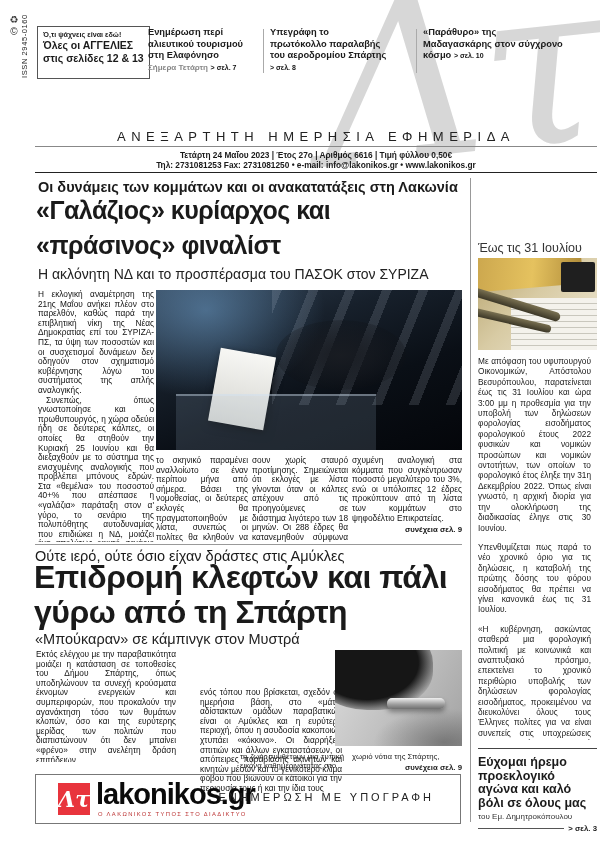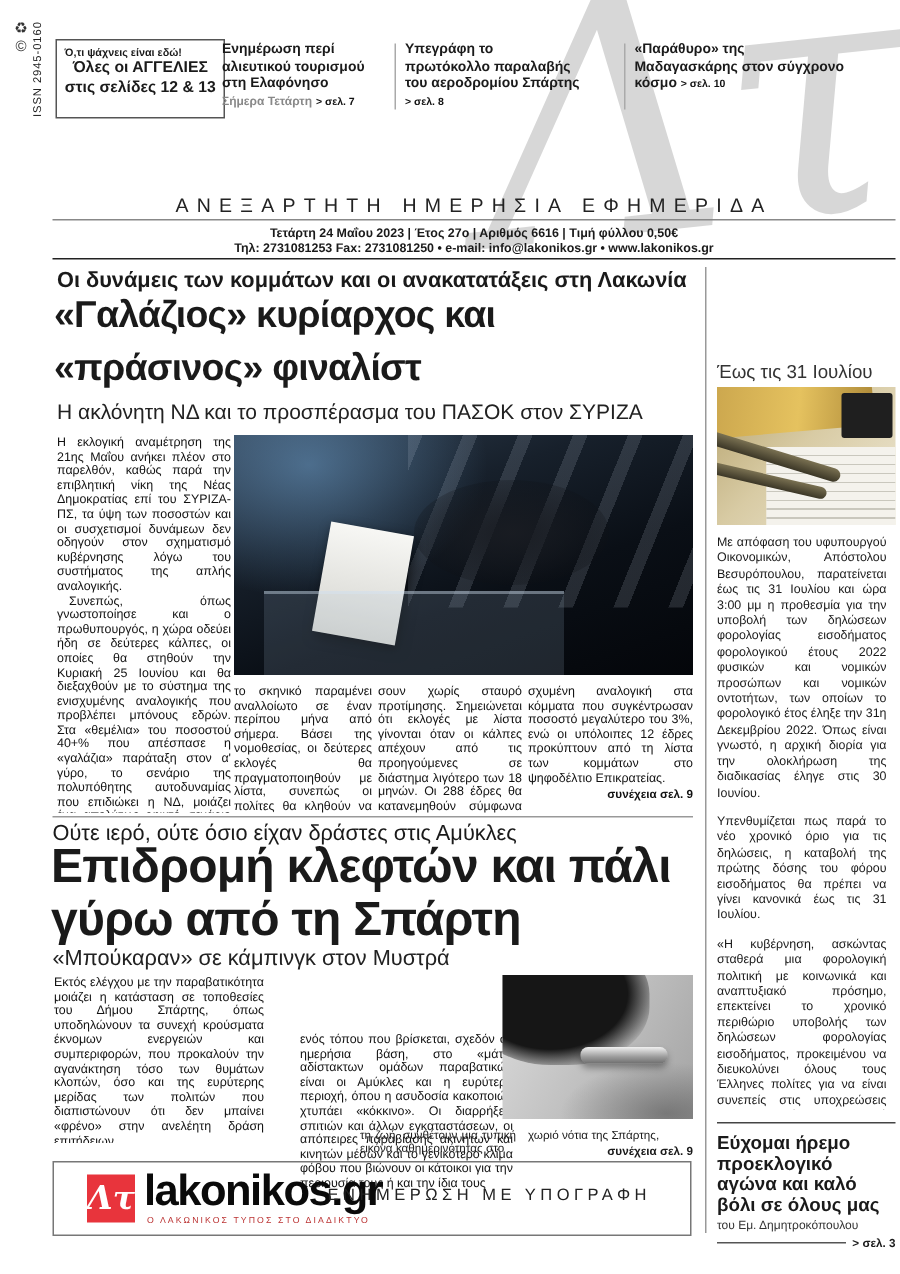--- a/index.html
+++ b/index.html
@@ -9,21 +9,21 @@
   .layer{z-index:2;}
   
   #watermark{z-index:1;left:318px;top:-38px;font-family:"DejaVu Serif",serif;font-style:italic;
              font-size:225px;color:rgba(150,150,150,.38);transform:rotate(-6deg);line-height:1;}
   
   #left-icons{left:6px;top:14px;width:16px;font-size:10px;line-height:12px;color:#333;text-align:center;}
   #issn{left:20px;top:12px;height:66px;writing-mode:vertical-rl;transform:rotate(180deg);
         font-size:7.5px;letter-spacing:.6px;color:#222;}
   #ad-box{left:37px;top:26px;width:101px;height:45px;border:1.5px solid #555;padding:3px 5px;}
   #ad-box .s{font-size:7.2px;font-weight:bold;}
-  #ad-box .b{font-size:10.5px;font-weight:bold;line-height:13px;text-align:center;}
+  #ad-box .b{font-size:10.5px;font-weight:bold;line-height:13px;}
   .teaser{top:27px;font-size:9.3px;font-weight:bold;line-height:11.5px;}
   .teaser .note{color:#888;font-weight:bold;font-size:8px;}
   .pageref{font-size:7px;font-weight:bold;color:#111;}
   .vline{top:29px;width:1px;height:44px;background:#aaa;}
   
   #masthead-title{left:35px;top:74px;width:562px;text-align:center;font-family:"Liberation Serif",serif;
                   font-weight:bold;font-size:50px;letter-spacing:2px;color:#0d0d0d;white-space:nowrap;}
   #masthead-sub{left:35px;top:129px;width:562px;text-align:center;font-size:13px;letter-spacing:5.5px;color:#222;}
   .rule{background:#555;height:1px;}
   #dateline1{left:35px;top:150px;width:562px;text-align:center;font-size:8.3px;font-weight:bold;}

